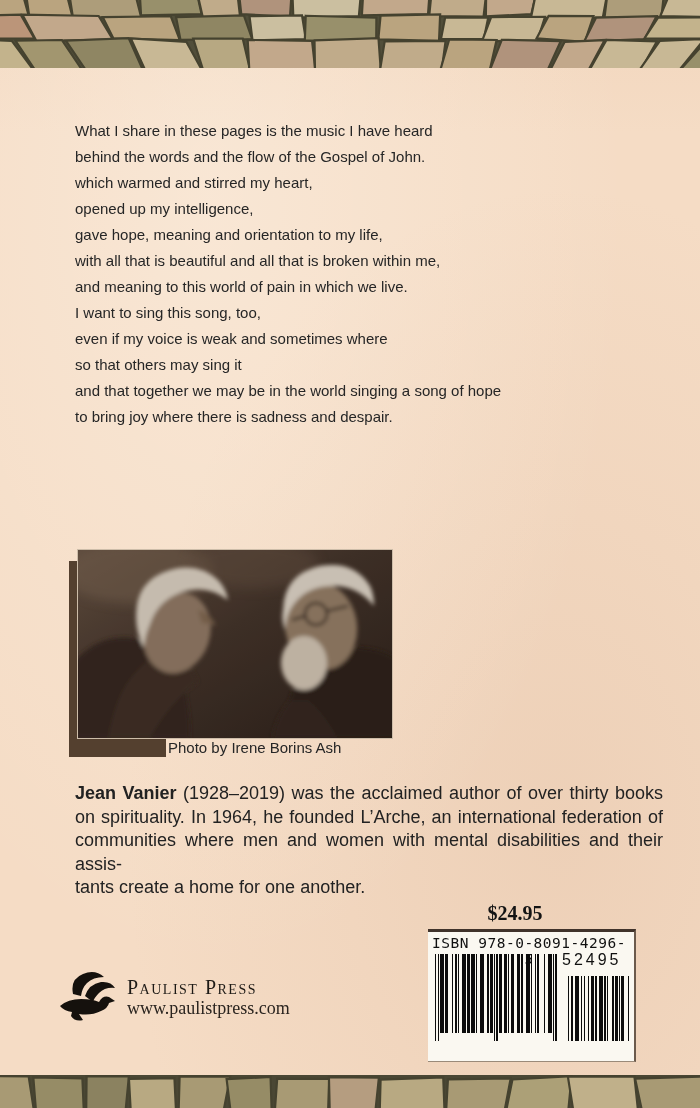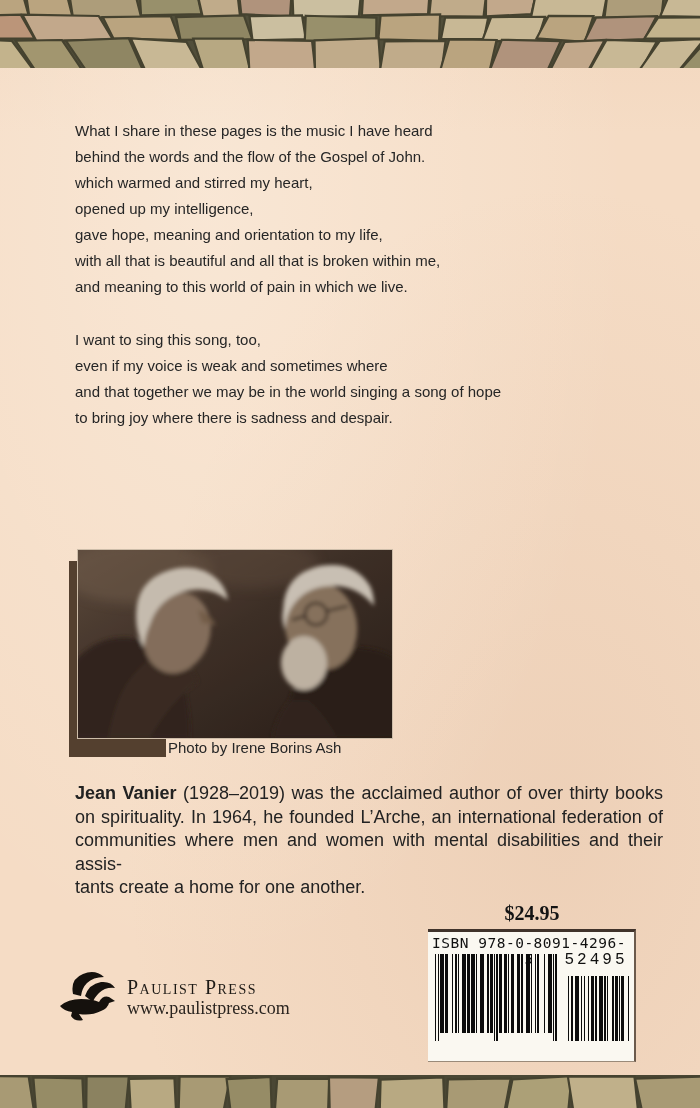--- a/index.html
+++ b/index.html
@@ -8,45 +8,45 @@
   .vignette{position:absolute;inset:0;pointer-events:none;
         background:radial-gradient(ellipse at 30% 18%, rgba(255,248,238,.38), transparent 60%),
                    radial-gradient(ellipse at 80% 75%, rgba(206,160,128,.20), transparent 55%),
                    linear-gradient(180deg, rgba(233,196,165,.25), rgba(255,255,255,0) 12%);}
   .stone{position:absolute;left:0;display:block;}
   #stone-top{top:0;}
   #stone-bottom{top:1075px;}
 
   .poem{position:absolute;left:75px;top:118px;font-size:15px;line-height:26px;color:#262626;}
   .poem .line{white-space:nowrap;}
-  .stanza2{margin-top:27px;}
+  .stanza2{}
 
   .photo-shadow{position:absolute;background:#54402f;}
   #ph-sh-left{left:69px;top:561px;width:9px;height:196px;}
   #ph-sh-bottom{left:69px;top:736px;width:97px;height:21px;}
   .photo-frame{position:absolute;left:77px;top:549px;width:314px;height:188px;
                border:1px solid #cdbda9;background:#3a2d24;}
   .photo-frame svg{display:block;width:100%;height:100%;}
   .photo-caption{position:absolute;left:168px;top:739px;font-size:15px;color:#262626;}
 
   .bio{position:absolute;left:75px;top:782px;width:588px;font-size:18px;line-height:23.5px;color:#222;}
   .bio .bio-line{text-align:justify;text-align-last:justify;}
   .bio .bio-line.last{text-align-last:left;}
   .bio .bold{font-weight:bold;}
 
-  .price{position:absolute;left:428px;top:902px;width:208px;text-align:center;
+  .price{position:absolute;left:411px;top:902px;width:208px;text-align:center;
          font-family:"Liberation Serif",serif;font-weight:bold;font-size:20px;color:#141414;}
 
   .barcode-box{position:absolute;left:428px;top:929px;width:208px;height:133px;box-sizing:border-box;
          background:#faf8f1;border-top:3px solid #40332b;border-right:2px solid #6b5a4c;
          border-bottom:1px solid #9a8a79;}
   .isbn-line{position:absolute;top:3px;left:0;right:4px;text-align:center;color:#101010;
          font-family:"DejaVu Sans Mono",monospace;font-size:14.5px;letter-spacing:.5px;}
-  .supp-digits{position:absolute;top:19px;left:134px;width:68px;text-align:center;color:#101010;
-         font-family:Liberation Mono, monospace;font-size:16px;letter-spacing:3px;}
+  .supp-digits{position:absolute;top:19px;left:134px;width:68px;text-align:left;color:#101010;
+         font-family:Liberation Sans, sans-serif;font-size:16px;letter-spacing:3px;}
   #main-code{position:absolute;left:7px;top:22px;}
   #supp-code{position:absolute;left:140px;top:44px;}
   .main-digits{position:absolute;left:0;top:109px;width:140px;text-align:center;color:#14532d;
          font-family:"DejaVu Sans Mono",monospace;font-size:12px;letter-spacing:.5px;white-space:nowrap;margin-top:37px;}
 
   .dove{position:absolute;left:58px;top:971px;}
   .pub-name{position:absolute;left:127px;top:976px;font-family:"Liberation Serif",serif;
          font-variant:small-caps;font-size:20px;letter-spacing:1.5px;color:#1d1a16;text-align:center;}
   .pub-url{position:absolute;left:127px;top:998px;font-family:"Liberation Serif",serif;
          font-size:18px;color:#2a241f;}
@@ -106,20 +106,21 @@
       <div class="line">behind the words and the flow of the Gospel of John.</div>
       <div class="line">which warmed and stirred my heart,</div>
       <div class="line">opened up my intelligence,</div>
       <div class="line">gave hope, meaning and orientation to my life,</div>
       <div class="line">with all that is beautiful and all that is broken within me,</div>
       <div class="line">and meaning to this world of pain in which we live.</div>
     </div>
     <div class="stanza2">
       <div class="line">I want to sing this song, too,</div>
       <div class="line">even if my voice is weak and sometimes where</div>
+      <div class="line">so that others may sing it</div>
       <div class="line">and that together we may be in the world singing a song of hope</div>
       <div class="line">to bring joy where there is sadness and despair.</div>
     </div>
   </div>
 
   <div id="ph-sh-left" class="photo-shadow"></div>
   <div id="ph-sh-bottom" class="photo-shadow"></div>
 
   <div class="photo-frame">
     <svg viewBox="0 0 314 188" preserveAspectRatio="none">

